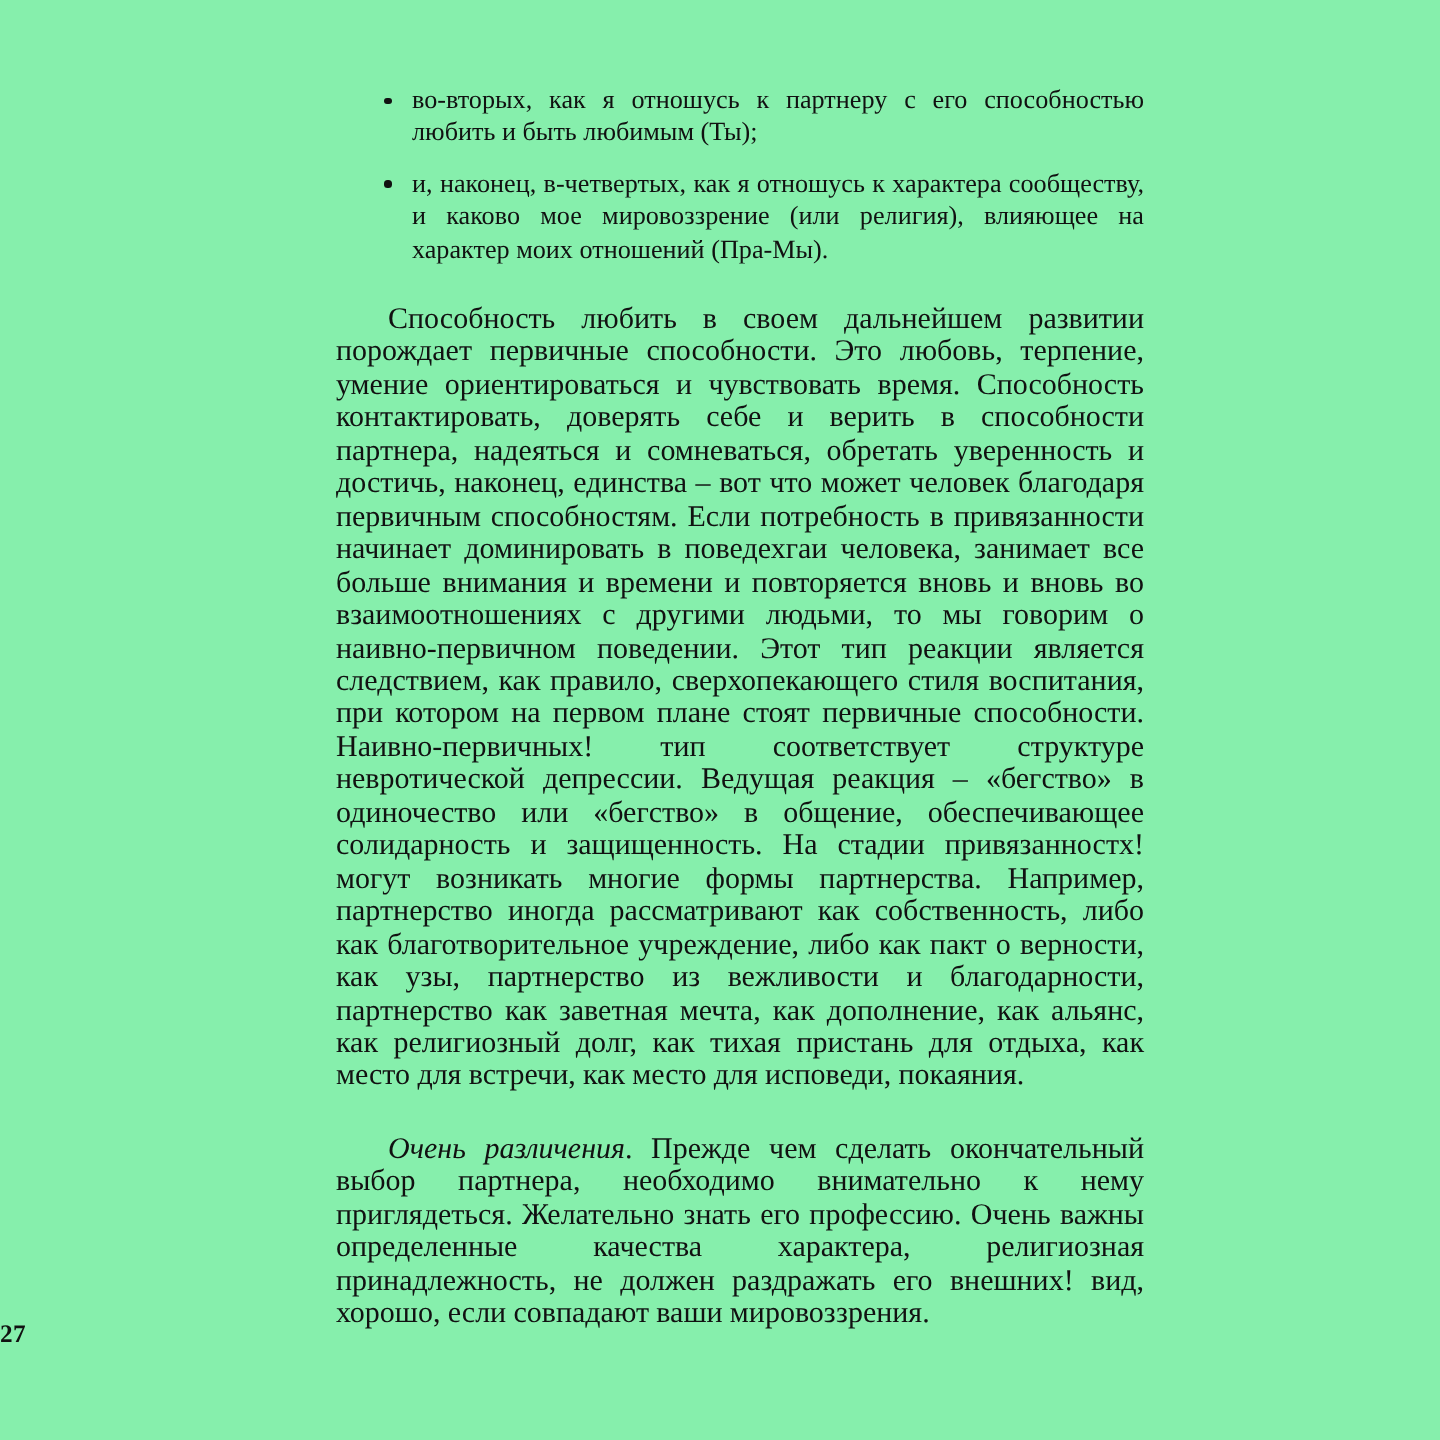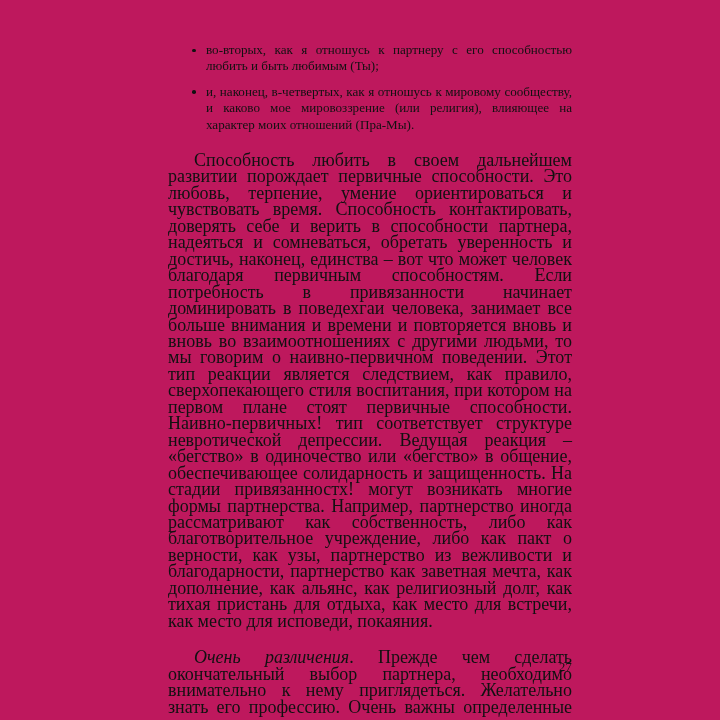--- a/index.html
+++ b/index.html
@@ -14,21 +14,21 @@
     overflow: hidden;
     font-family: "Liberation Serif", "DejaVu Serif", serif;
     color: #111111;
     -webkit-font-smoothing: antialiased;
   }
 
   .page {
     position: relative;
     width: 720px;
     height: 720px;
-    background: #be185d;
+    background: #86efac;
     box-sizing: border-box;
   }
 
   
   .text-column {
     position: absolute;
     left: 168px;
     top: 42px;
     width: 404px;
   }
@@ -57,21 +57,21 @@
     left: 24px;
     top: 6.5px;
     width: 3.6px;
     height: 3.6px;
     background: #111111;
     border-radius: 50%;
   }
 
   
   .body-paragraph {
-    font-size: 18px;
+    font-size: 15px;
     line-height: 16.45px;
     text-align: justify;
     text-justify: inter-word;
     text-indent: 26px;
     margin: 0;
     hyphens: none;
     word-spacing: -0.1px;
   }
   .para-gap-large {
     margin-top: 19px;
@@ -83,42 +83,41 @@
   .run-italic {
     font-style: italic;
   }
 
   
   .folio {
     position: absolute;
     left: 0;
     top: 660px;
     width: 572px;
-    text-align: right;
     font-size: 12.6px;
-    font-weight: normal;
+    font-weight: bold;
     letter-spacing: 0.2px;
     color: #111111;
   }
 </style>
 </head>
 <body>
 
 <div class="page">
 
   <div class="text-column">
 
     <ul class="bullet-list">
       <li class="bullet-item">
         <span class="bullet-marker"></span>
         <span>во-вторых, как я отношусь к партнеру с его способностью любить и быть любимым (Ты);</span>
       </li>
       <li class="bullet-item">
         <span class="bullet-marker"></span>
-        <span>и, наконец, в-четвертых, как я отношусь к мировому сообществу, и каково мое мировоззрение (или религия), влияющее на характер моих отношений (Пра-Мы).</span>
+        <span>и, наконец, в-четвертых, как я отношусь к характера сообществу, и каково мое мировоззрение (или религия), влияющее на характер моих отношений (Пра-Мы).</span>
       </li>
     </ul>
 
     <p class="body-paragraph para-gap-large"><span>Способность любить в своем дальнейшем развитии порождает первичные способности. Это любовь, терпение, умение ориентироваться и чувствовать время. Способность контактировать, доверять себе и верить в способности партнера, надеяться и сомневаться, обретать уверенность и достичь, наконец, единства – вот что может человек благодаря первичным способностям. Если потребность в привязанности начинает доминировать в поведехгаи человека, занимает все больше внимания и времени и повторяется вновь и вновь во взаимоотношениях с другими людьми, то мы говорим о наивно-первичном поведении. Этот тип реакции является следствием, как правило, сверхопекающего стиля воспитания, при котором на первом плане стоят первичные способности. Наивно-первичных! тип соответствует структуре невротической депрессии. Ведущая реакция – «бегство» в одиночество или «бегство» в общение, обеспечивающее солидарность и защищенность. На стадии привязанностх! могут возникать многие формы партнерства. Например, партнерство иногда рассматривают как собственность, либо как благотворительное учреждение, либо как пакт о верности, как узы, партнерство из вежливости и благодарности, партнерство как заветная мечта, как дополнение, как альянс, как религиозный долг, как тихая пристань для отдыха, как место для встречи, как место для исповеди, покаяния.</span></p>
 
     <p class="body-paragraph para-gap-section"><span class="run-italic">Очень различения</span><span>. Прежде чем сделать окончательный выбор партнера, необходимо внимательно к нему приглядеться. Желательно знать его профессию. Очень важны определенные качества характера, религиозная принадлежность, не должен раздражать его внешних! вид, хорошо, если совпадают ваши мировоззрения.</span></p>
 
   </div>
 
   <div class="folio">27</div>

